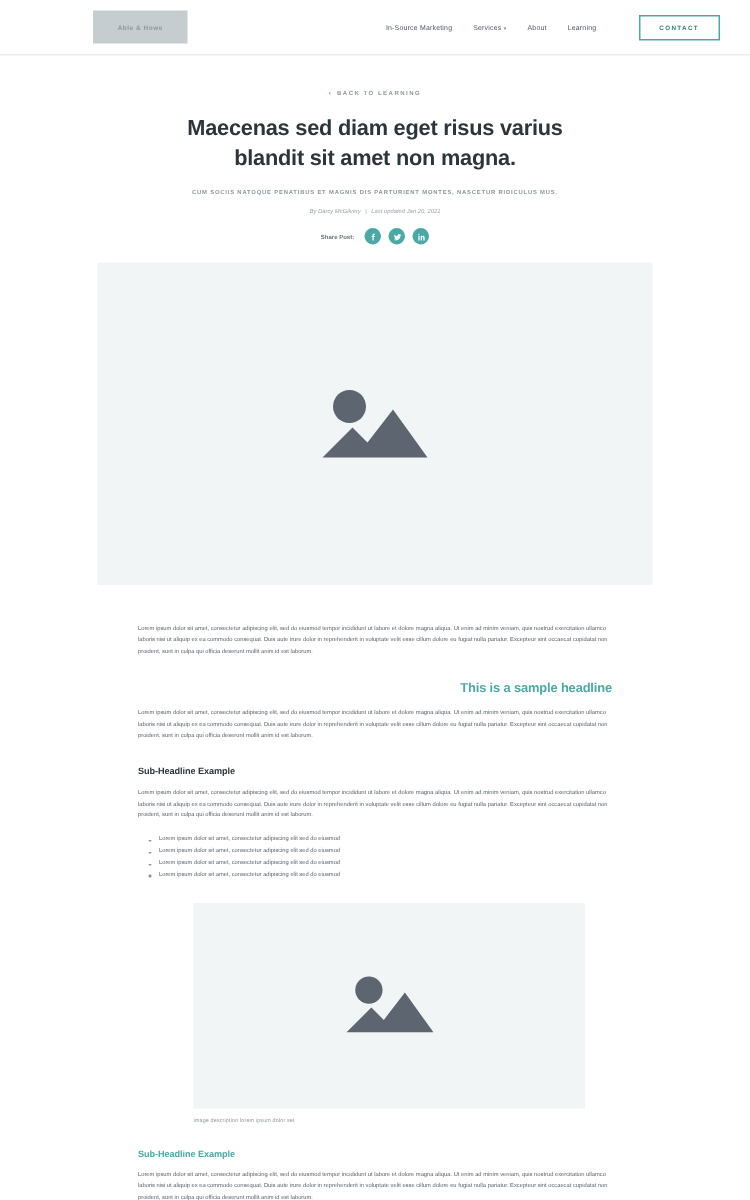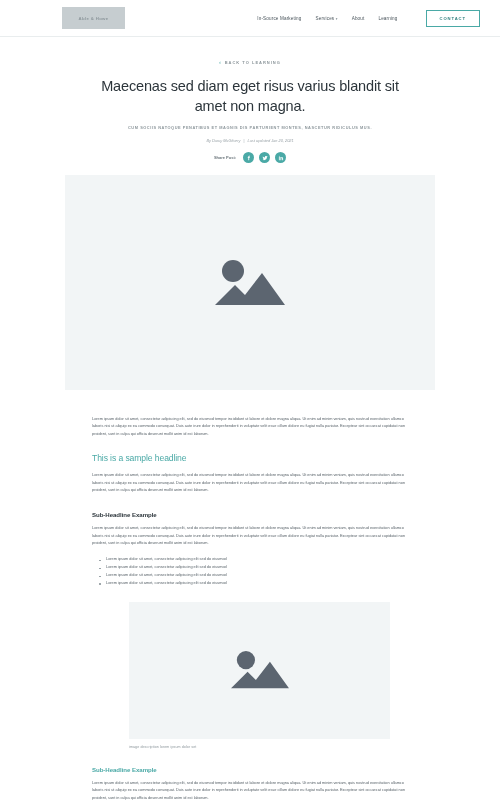--- a/index.html
+++ b/index.html
@@ -56,21 +56,21 @@
     font-size: 4px; letter-spacing: 1px; color: #8c969b;
     font-weight: 700; text-transform: uppercase;
     display: inline-flex; align-items: center; gap: 3px;
     cursor: pointer;
   }
   .back-chevron { font-size: 4.5px; color: #4aa9a6; }
   .article-title {
     margin: 8px auto 0;
     max-width: 300px;
     font-size: 14.5px; line-height: 1.38;
-    font-weight: 400; color: #2c353b;
+    font-weight: 700; color: #2c353b;
     letter-spacing: -.15px;
   }
   .article-subtitle {
     margin: 9px auto 0;
     max-width: 310px;
     font-size: 3.9px; letter-spacing: .55px;
     color: #8d979c; text-transform: uppercase; font-weight: 600;
   }
   .byline {
     margin-top: 8px;
@@ -102,22 +102,22 @@
   .ph-icon { display: block; }
   .ph-icon .ph-shape { fill: #5c6570; }
 
   
   .article-body { padding: 26px 92px 0; }
   .para {
     font-size: 3.85px; line-height: 1.92; color: #555f66;
     text-align: left; margin-bottom: 0;
   }
   .headline-teal {
-    color: #4aa9a6; font-size: 8.6px; font-weight: 400;
-    margin: 15px 0 9px; letter-spacing: -.1px;
+    color: #4aa9a6; font-size: 8.6px; font-weight: 700;
+    margin: 15px 0 9px; letter-spacing: -.1px; text-align: right;
   }
   .subhead-dark {
     color: #2c353b; font-size: 6.1px; font-weight: 700;
     margin: 17px 0 7px; letter-spacing: -.05px;
   }
   .subhead-teal {
     color: #4aa9a6; font-size: 6.1px; font-weight: 700;
     margin: 17px 0 7px; letter-spacing: -.05px;
   }
   .bullet-list { list-style: none; margin: 9px 0 0 7px; }

